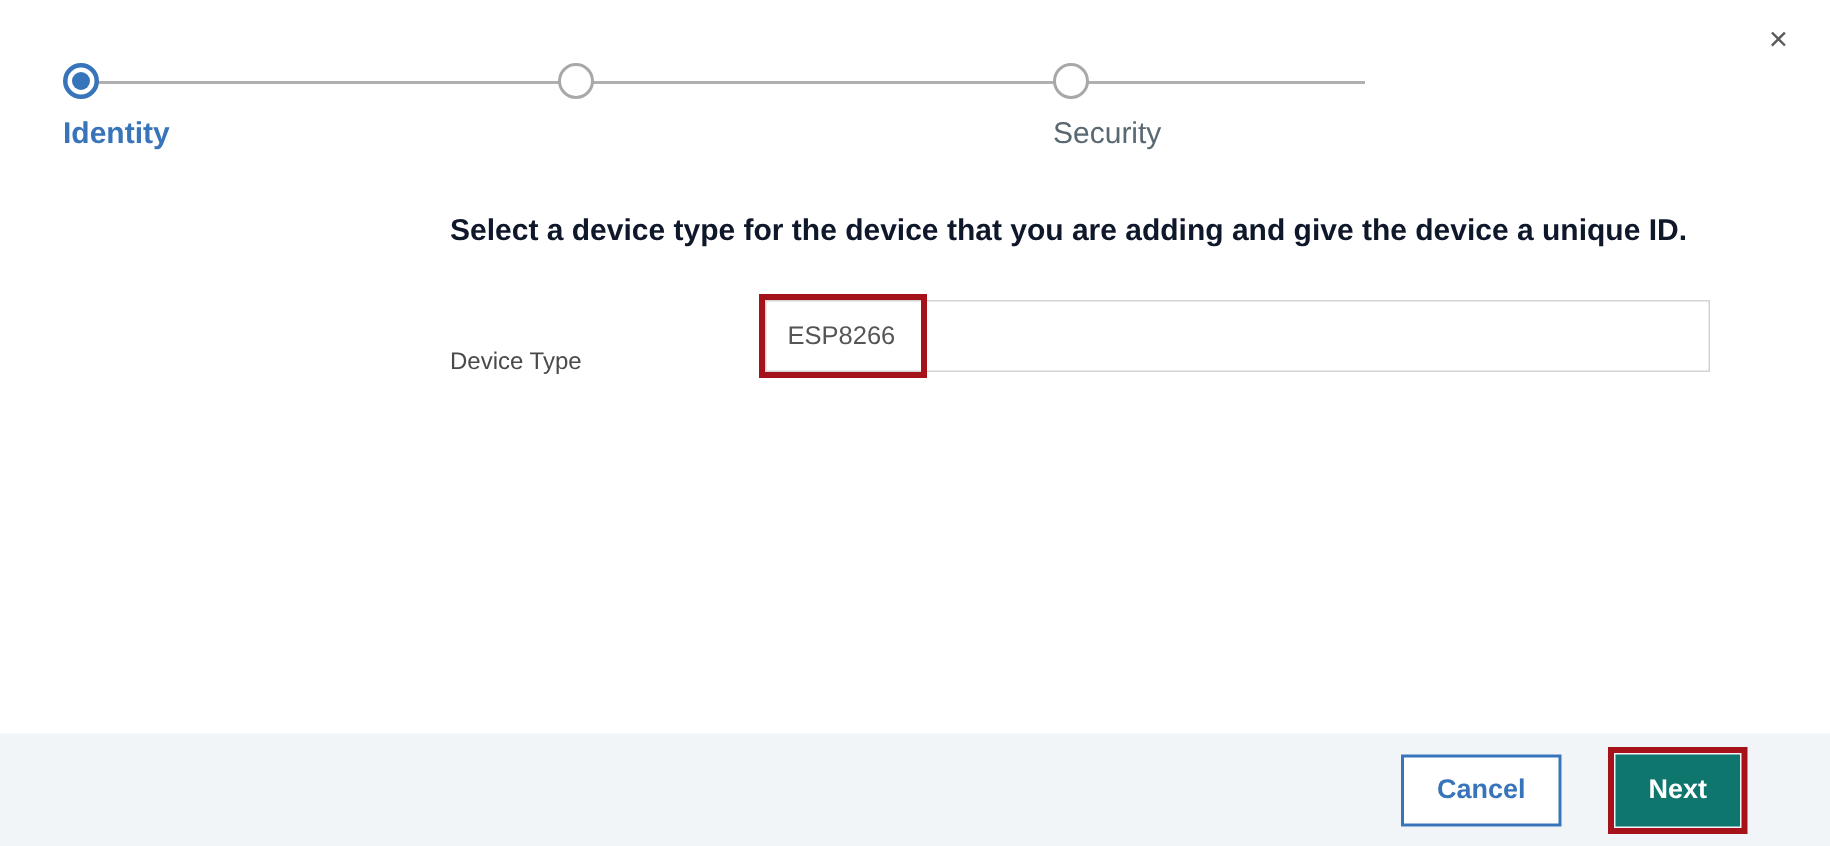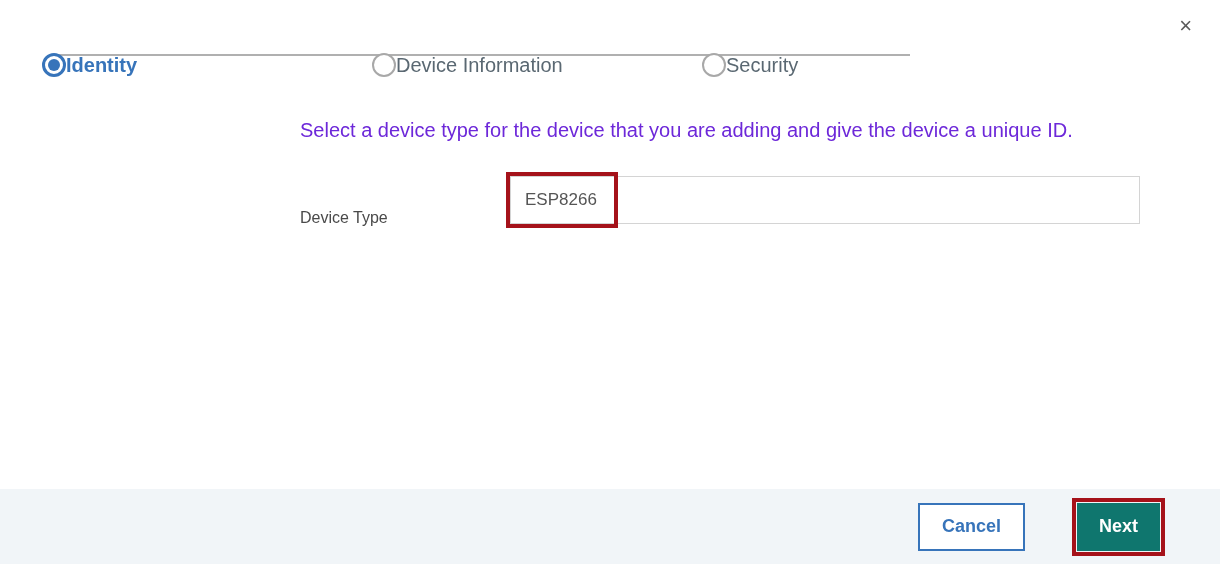--- a/index.html
+++ b/index.html
@@ -49,22 +49,22 @@
       height: 2px;
       background: #b0b0b0;
     }
     .steps-row {
       display: flex;
       justify-content: space-between;
       position: relative;
     }
     .step {
       display: flex;
-      flex-direction: row;
-      align-items: flex-end;
+      flex-direction: column;
+      align-items: flex-start;
       width: 220px;
     }
     .step-circle {
       width: 24px;
       height: 24px;
       border-radius: 50%;
       background: #fff;
       border: 2px solid #a8a8a8;
       position: relative;
       z-index: 1;
@@ -93,23 +93,23 @@
       color: #3774ba;
       font-weight: 600;
     }
     
     .form-area {
       padding-left: 270px;
       padding-right: 50px;
     }
     .instruction {
       font-size: 20px;
-      color: #6d28d9;
+      color: #0f172a;
       margin-bottom: 30px;
-      font-weight: 400;
+      font-weight: 700;
     }
     .form-row {
       display: flex;
       align-items: center;
       margin-bottom: 24px;
     }
     .form-label {
       width: 210px;
       font-size: 16px;
       color: #4a4a4a;
@@ -165,21 +165,21 @@
       position: absolute;
       bottom: 0;
       left: 0;
       right: 0;
       height: 75px;
       background: #f1f5f8;
       display: flex;
       justify-content: flex-end;
       align-items: center;
       padding-right: 60px;
-      gap: 52px;
+      gap: 36px;
     }
     .btn {
       height: 48px;
       padding: 0 22px;
       font-size: 18px;
       font-weight: 600;
       cursor: pointer;
       font-family: inherit;
       position: relative;
     }
@@ -215,21 +215,20 @@
 
   <div class="stepper">
     <div class="step-track"></div>
     <div class="steps-row">
       <div class="step active">
         <div class="step-circle"></div>
         <div class="step-label">Identity</div>
       </div>
       <div class="step">
         <div class="step-circle"></div>
-        <div class="step-label">Device Information</div>
       </div>
       <div class="step">
         <div class="step-circle"></div>
         <div class="step-label">Security</div>
       </div>
     </div>
   </div>
 
   <div class="form-area">
     <p class="instruction">Select a device type for the device that you are adding and give the device a unique ID.</p>

